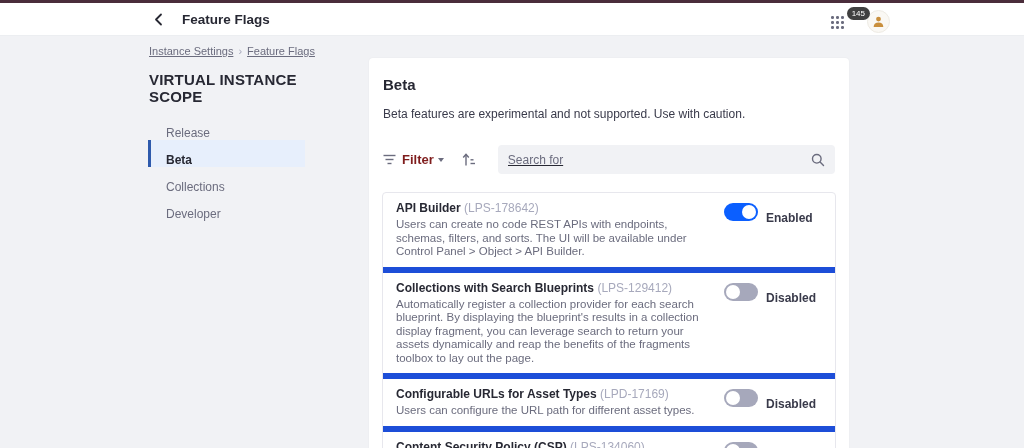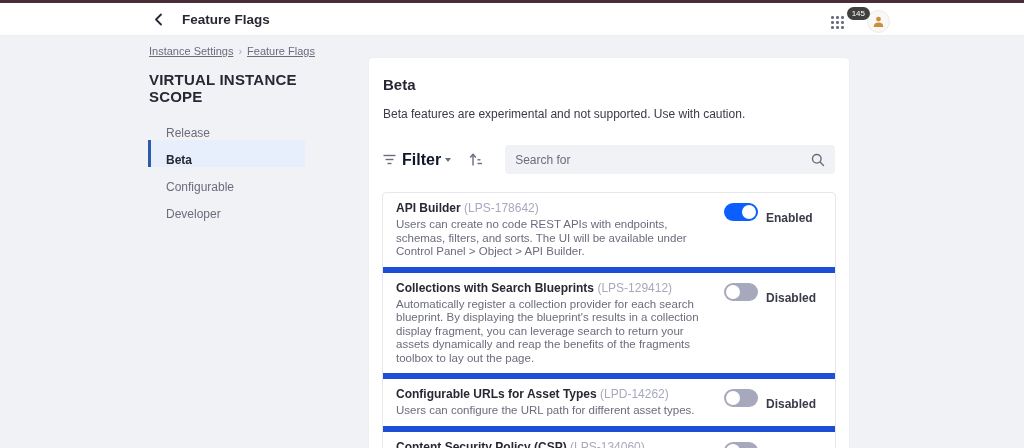--- a/index.html
+++ b/index.html
@@ -54,26 +54,26 @@
   .main-card {
     margin-left:64px; margin-top:16px; width:480px; background:#ffffff;
     border-radius:4px 4px 0 0; box-shadow:0 0 2px rgba(0,0,0,.06);
     padding:18px 13px 20px 13px; min-height:400px;
   }
   .main-title { font-size:15px; font-weight:bold; margin:0 1px 14px 1px; }
   .main-subtitle { font-size:12px; color:#393a4a; margin:0 1px 24px 1px; }
 
   .toolbar { display:flex; align-items:center; margin:0 1px 18px 1px; }
   .filter-group { display:flex; align-items:center; cursor:pointer; color:#6b6c7e; }
-  .filter-group .flabel { margin:0 4px 0 6px; font-size:16px; font-weight:bold; color:#0f172a; }
+  .filter-group .flabel { margin:0 4px 0 6px; font-size:13px; font-weight:bold; color:#7f1d1d; }
   .caret { width:0; height:0; border-left:3.5px solid transparent; border-right:3.5px solid transparent; border-top:4px solid #6b6c7e; margin-top:1px; }
   .sort-btn { margin-left:18px; cursor:pointer; display:flex; align-items:center; }
   .search-box {
     flex:1; margin-left:22px; background:#f1f2f5; border-radius:4px; height:29px;
-    display:flex; align-items:center; padding:0 10px;
+    display:flex; align-items:center; padding:0 10px;text-decoration:underline;
   }
   .search-input {
     flex:1; border:none; background:transparent; outline:none; font-size:12px;
     color:#272833; font-family:"Liberation Sans", sans-serif;
   }
   .search-input::placeholder { color:#6b6c7e; opacity:1; }
   .search-btn { cursor:pointer; display:flex; align-items:center; }
 
   .feature-list { border:1px solid #e7e7ed; border-radius:4px; }
   .feature-row { display:flex; padding:8px 8px 8px 13px; border-bottom:6px solid #1d4ed8; }
@@ -140,21 +140,21 @@
     <div id="sidebar-items">
   <div class="side-item">
     <span class="side-item-label">Release</span>
   </div>
 
   <div class="side-item selected">
     <span class="side-item-label">Beta</span>
   </div>
 
   <div class="side-item">
-    <span class="side-item-label">Configurable</span>
+    <span class="side-item-label">Collections</span>
   </div>
 
   <div class="side-item">
     <span class="side-item-label">Developer</span>
   </div>
 </div>
   </div>
 
   <div class="main-card">
     <div class="main-title">Beta</div>
@@ -219,21 +219,21 @@
               <div class="knob"></div>
             </div>
       <span class="toggle-label">Disabled</span>
     </div>
   </div>
 
   <div class="feature-row">
     <div class="feature-text">
       <div class="feature-title">
         <span class="feature-name">Configurable URLs for Asset Types</span>
-        <span class="feature-code">(LPD-14262)</span>
+        <span class="feature-code">(LPD-17169)</span>
       </div>
       <div class="feature-desc">Users can configure the URL path for different asset types.</div>
     </div>
     <div class="feature-toggle-wrap">
       <div class="toggle off">
               <div class="knob"></div>
             </div>
       <span class="toggle-label">Disabled</span>
     </div>
   </div>

